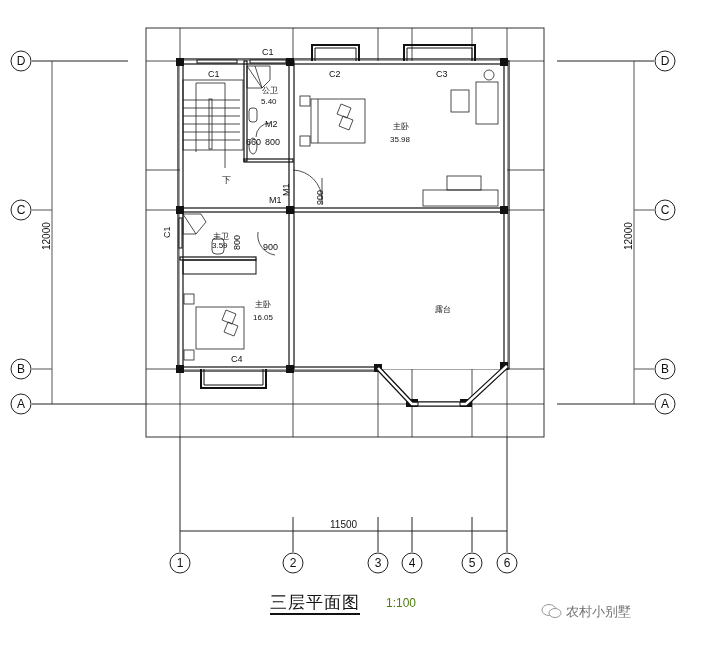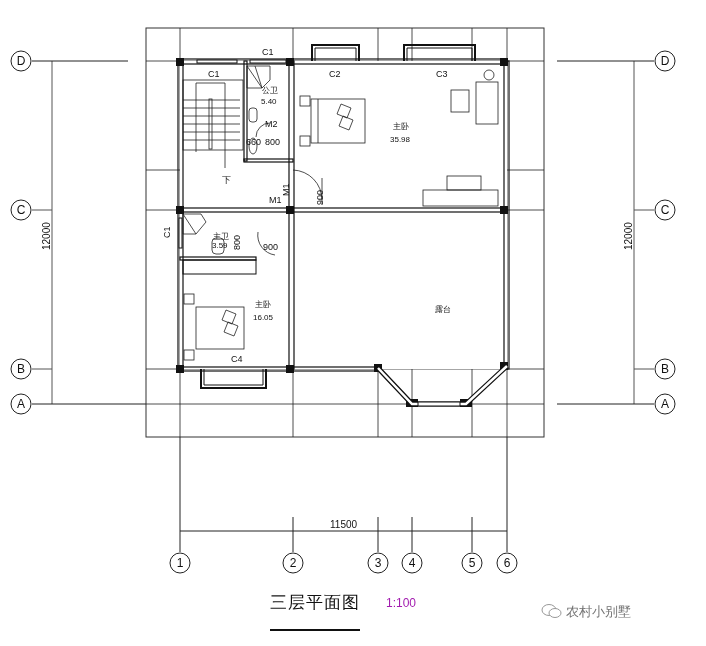--- a/index.html
+++ b/index.html
@@ -1,21 +1,21 @@
 <!DOCTYPE html>
 <html><head>
 <meta charset="utf-8">
 <style>
   html,body{margin:0;padding:0;background:#fff;}
   body{width:706px;height:646px;position:relative;overflow:hidden;font-family:"Liberation Sans",sans-serif;}
   svg{position:absolute;left:0;top:0;}
   .lbl{font-family:"Liberation Sans",sans-serif;fill:#111;}
   .cjk{font-family:"DejaVu Sans",sans-serif;fill:#111;}
-  #title{position:absolute;left:270px;top:592px;font-family:"DejaVu Sans",sans-serif;font-size:17px;color:#111;letter-spacing:1px;border-bottom:2px solid #111;line-height:20px;padding-bottom:17px;}
-  #scale{position:absolute;left:386px;top:596px;font-size:12px;color:#a21caf;}
+  #title{position:absolute;left:270px;top:592px;font-family:"DejaVu Sans",sans-serif;font-size:17px;color:#111;letter-spacing:1px;border-bottom:2px solid #111;line-height:20px;padding-bottom:1px;}
+  #scale{position:absolute;left:386px;top:596px;font-size:12px;color:#4d7c0f;}
   #wm{position:absolute;left:566px;top:603px;font-family:"DejaVu Sans",sans-serif;font-size:13px;color:#737373;}
   #wm-icon{position:absolute;left:541px;top:603px;width:22px;height:16px;}
 </style>
 </head>
 <body>
 
 <svg width="706" height="646" viewBox="0 0 706 646" xmlns="http://www.w3.org/2000/svg">
 
   <rect x="146" y="28" width="398" height="409" fill="none" stroke="#333" stroke-width="1"></rect>
 

